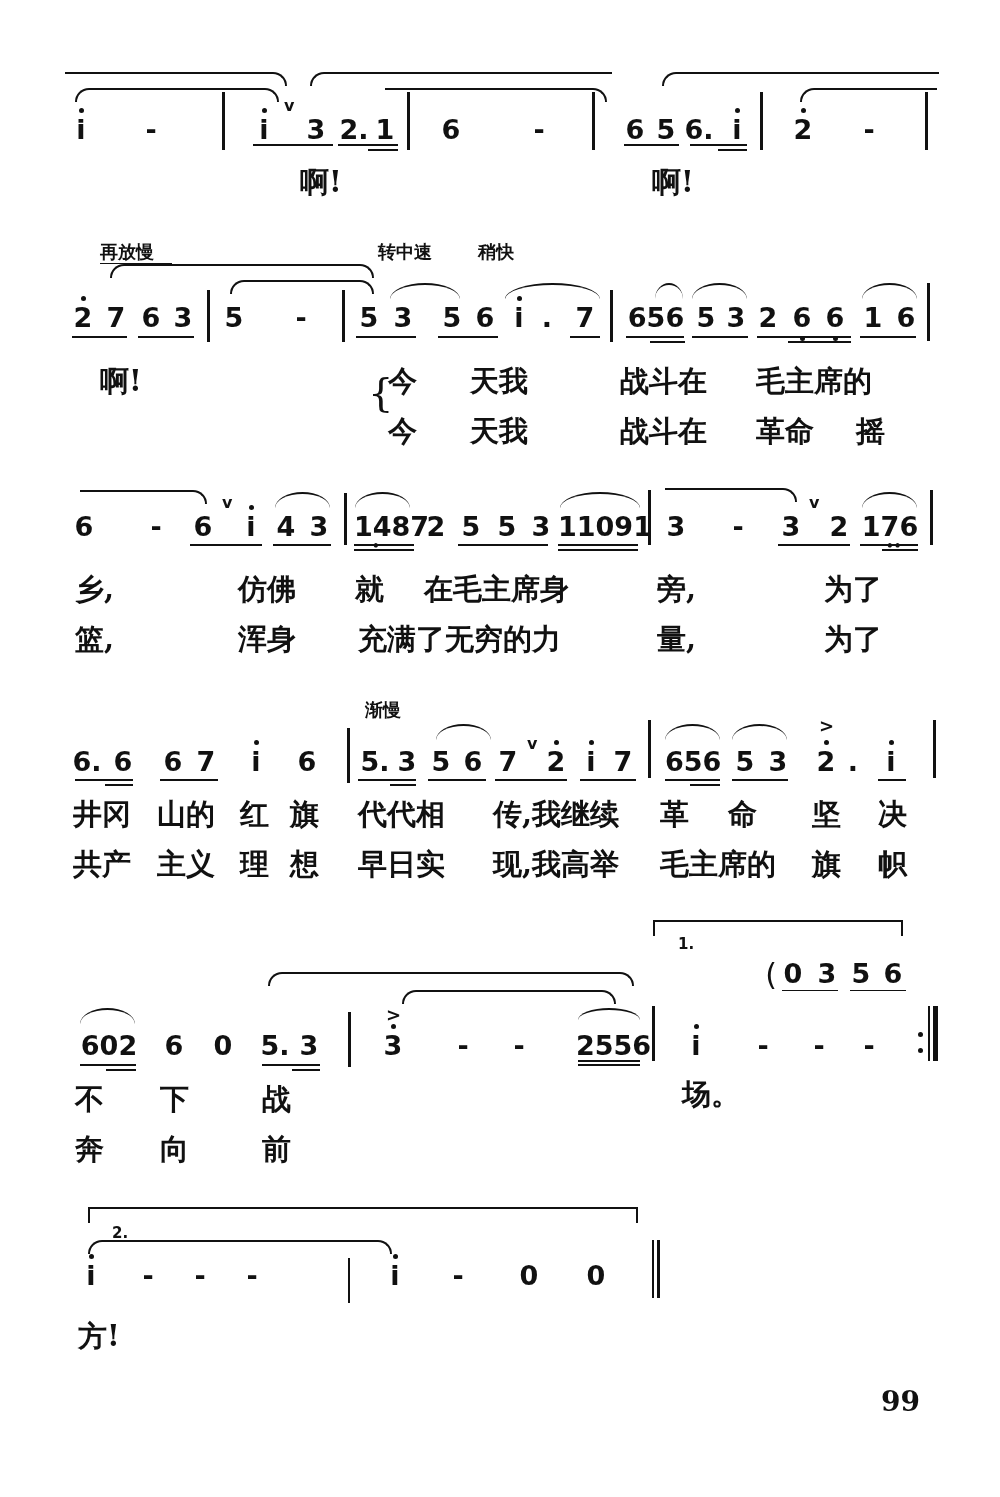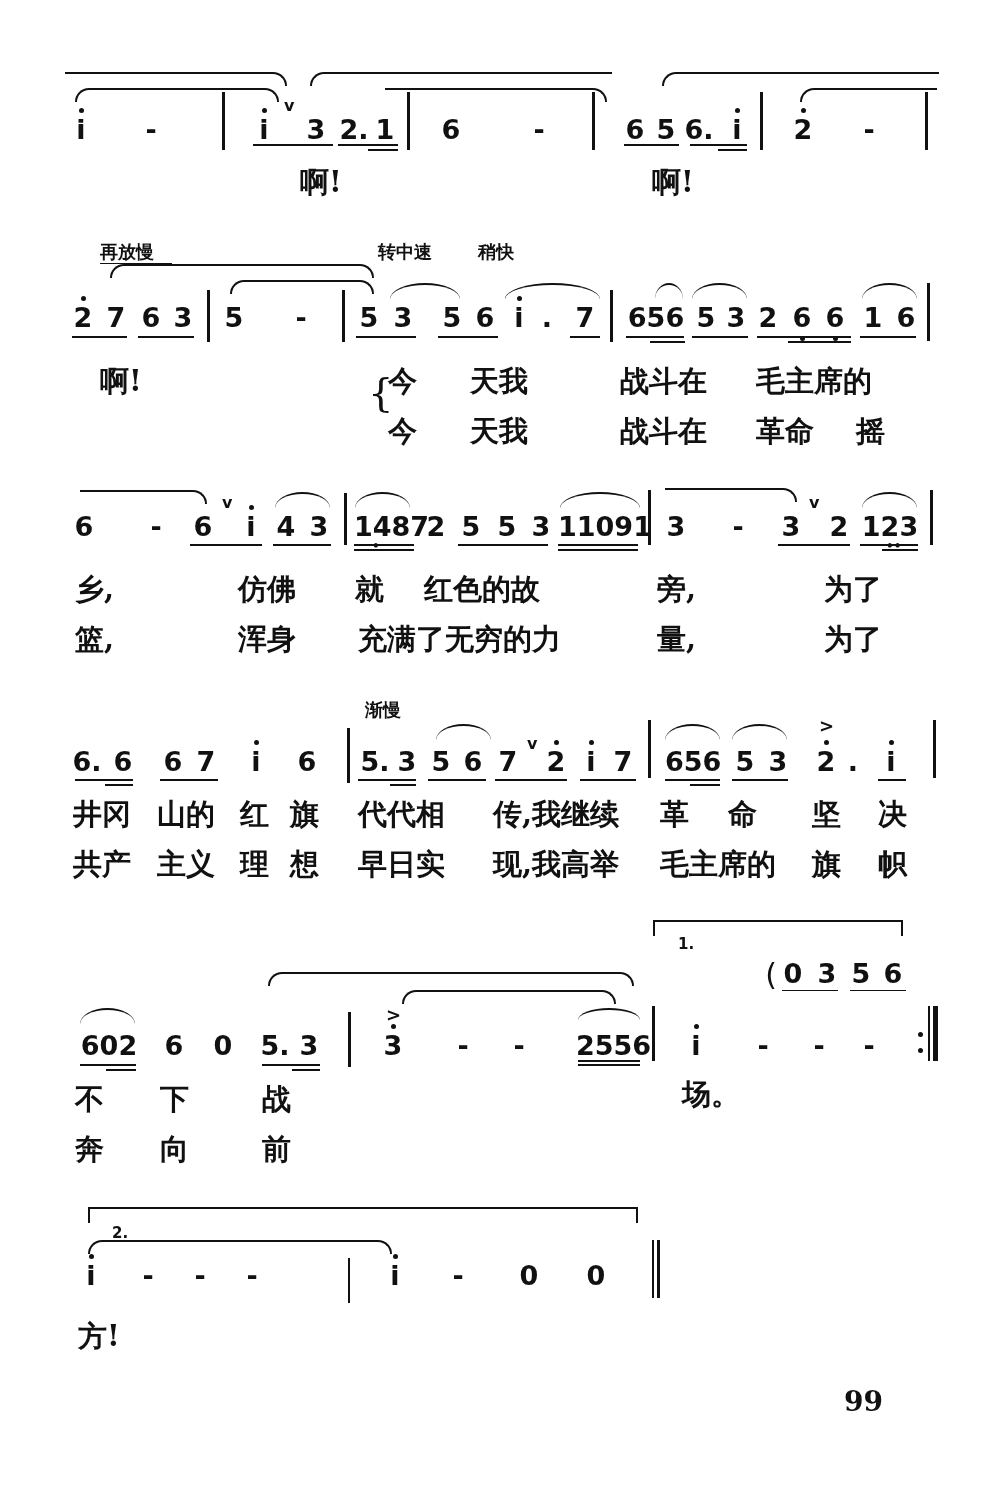--- a/index.html
+++ b/index.html
@@ -161,31 +161,31 @@
   <div class="uline" style="left:354px;top:549px;width:60px"></div>
   <div class="uline" style="left:458px;top:544px;width:90px"></div>
   <div class="uline" style="left:558px;top:544px;width:80px"></div>
   <div class="uline" style="left:558px;top:549px;width:80px"></div>
   <div class="bar" style="left:648px;top:490px;height:55px"></div>
   <span class="note" style="left:665px;top:513px">3</span>
   <span class="note" style="left:727px;top:513px">-</span>
   <span class="note" style="left:780px;top:513px">3</span>
   <span class="breath" style="left:809px;top:493px">v</span>
   <span class="note" style="left:828px;top:513px">2</span>
-  <span class="note" style="left:860px;top:513px;width:60px">123</span>
+  <span class="note" style="left:860px;top:513px;width:60px">176</span>
   <span class="lyric" style="left:886px;top:540px;font-size:12px">••</span>
   <div class="uline" style="left:778px;top:544px;width:72px"></div>
   <div class="uline" style="left:860px;top:544px;width:58px"></div>
   <div class="uline" style="left:882px;top:549px;width:36px"></div>
   <div class="bar" style="left:930px;top:490px;height:55px"></div>
 
   <span class="lyric" style="left:75px;top:575px">乡,</span>
   <span class="lyric" style="left:238px;top:575px">仿佛</span>
   <span class="lyric" style="left:355px;top:575px">就</span>
-  <span class="lyric" style="left:424px;top:575px">红色的故</span>
+  <span class="lyric" style="left:424px;top:575px">在毛主席身</span>
   <span class="lyric" style="left:657px;top:575px">旁,</span>
   <span class="lyric" style="left:824px;top:575px">为了</span>
   <span class="lyric" style="left:75px;top:625px">篮,</span>
   <span class="lyric" style="left:238px;top:625px">浑身</span>
   <span class="lyric" style="left:358px;top:625px">充满了无穷的力</span>
   <span class="lyric" style="left:657px;top:625px">量,</span>
   <span class="lyric" style="left:824px;top:625px">为了</span>
 </div>
 
 <div>
@@ -318,13 +318,13 @@
   <span class="note dot-above" style="left:384px;top:1262px">i</span>
   <span class="note" style="left:447px;top:1262px">-</span>
   <span class="note" style="left:518px;top:1262px">0</span>
   <span class="note" style="left:585px;top:1262px">0</span>
   <div class="bar" style="left:652px;top:1240px;height:58px;width:2px"></div>
   <div class="bar" style="left:657px;top:1240px;height:58px;width:3px"></div>
 
   <span class="lyric" style="left:78px;top:1322px">方!</span>
 </div>
 
-<span class="pagenum" style="left:844px;top:1385px">99</span>
+<span class="pagenum" style="left:881px;top:1385px">99</span>
 
 </body></html>

